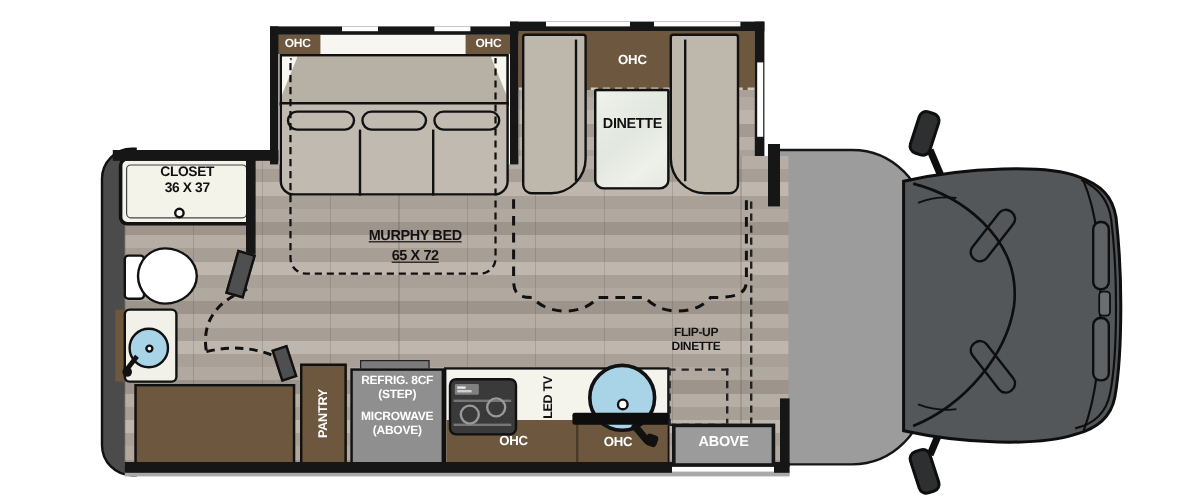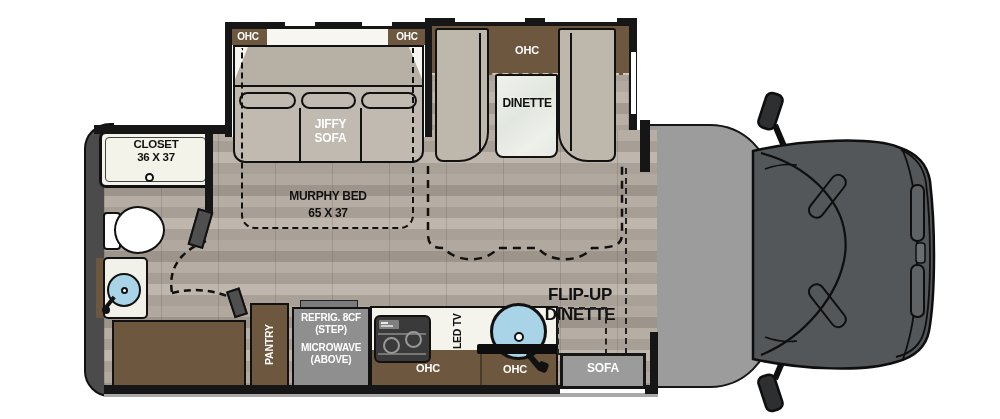--- a/index.html
+++ b/index.html
@@ -121,54 +121,50 @@
   </div>
 
   <div class="lbl vtext" style="left:448px;top:303px;width:18px;height:56px;font-size:10.5px;">LED TV</div>
   <div class="abs" style="left:490px;top:303px;width:57px;height:57px;background:var(--sink_blue,#a9d3e6);border:3px solid #111;border-radius:50%;box-sizing:border-box;">
     <div class="abs" style="left:21px;top:26px;width:10px;height:10px;background:#fff;border:2.5px solid #111;border-radius:50%;box-sizing:border-box;"></div>
   </div>
   <div class="abs" style="left:477px;top:344px;width:81px;height:10px;background:#0d0d0d;border-radius:2px;"></div>
   <div class="abs" style="left:531px;top:351px;width:6px;height:20px;background:#111;transform:rotate(-40deg);border-radius:2px;"></div>
   <div class="abs" style="left:538px;top:362px;width:10px;height:10px;background:#111;border-radius:3px;transform:rotate(20deg);"></div>
 
-  <div class="lbl" style="left:540px;top:285px;width:80px;font-size:17px;">
+  <div class="lbl" style="left:540px;top:272px;width:80px;font-size:10px;">
     <div>FLIP-UP</div>
       <div>DINETTE</div>
   </div>
   <div class="abs" style="left:557px;top:307px;width:50px;height:48px;border:2px dashed #222;box-sizing:border-box;"></div>
 
   <div class="abs" style="left:560px;top:353px;width:86px;height:36px;background:#9b9b9b;border:3px solid #161616;box-sizing:border-box;"></div>
-  <div class="lblw" style="left:560px;top:362px;width:86px;font-size:12px;">SOFA</div>
+  <div class="lblw" style="left:560px;top:362px;width:86px;font-size:12px;">ABOVE</div>
 
   <div class="abs brown" style="left:229px;top:29px;width:38px;height:16px;"></div>
   <div class="lblw" style="left:229px;top:31px;width:38px;font-size:10px;">OHC</div>
   <div class="abs brown" style="left:388px;top:29px;width:38px;height:16px;"></div>
   <div class="lblw" style="left:388px;top:31px;width:38px;font-size:10px;">OHC</div>
 
   <div class="abs outline" style="left:233px;top:45px;width:191px;height:43px;background:var(--tan_dark,#b7b0a5);"></div>
   <div class="abs" style="left:235px;top:47px;width:13px;height:32px;background:#f7f6f0;clip-path:polygon(0 0,100% 0,0 100%);"></div>
   <div class="abs" style="left:409px;top:47px;width:13px;height:32px;background:#f7f6f0;clip-path:polygon(0 0,100% 0,100% 100%);"></div>
 
   <div class="abs tan outline" style="left:233px;top:85px;width:191px;height:78px;border-radius:0 0 12px 12px;">
     <div class="abs" style="left:64px;top:21px;width:0;height:55px;border-left:2px solid #111;"></div>
     <div class="abs" style="left:125px;top:21px;width:0;height:55px;border-left:2px solid #111;"></div>
   </div>
   <div class="abs tan outline" style="left:239px;top:92px;width:57px;height:17px;border-radius:9px;"></div>
   <div class="abs tan outline" style="left:301px;top:92px;width:55px;height:17px;border-radius:9px;"></div>
   <div class="abs tan outline" style="left:361px;top:92px;width:56px;height:17px;border-radius:9px;"></div>
-  <div class="lblw" style="left:288px;top:118px;width:85px;font-size:12px;">
-    <div>JIFFY</div>
-      <div>SOFA</div>
-  </div>
 
   <div class="abs" style="left:241px;top:48px;width:173px;height:181px;border:2.5px dashed #111;border-top:none;border-radius:0 0 14px 14px;box-sizing:border-box;"></div>
-  <div class="lbl" style="left:258px;top:188px;width:140px;font-size:12px;line-height:1.4;">
+  <div class="lbl" style="left:276px;top:188px;width:140px;font-size:12px;line-height:1.4;text-decoration:underline;">
     <div>MURPHY BED</div>
-      <div>65 X 37</div>
+      <div>65 X 72</div>
   </div>
 
   <div class="abs brown" style="left:432px;top:26px;width:197px;height:49px;border-bottom:2px dashed #cfc6b8;box-sizing:border-box;"></div>
   <div class="lblw" style="left:497px;top:44px;width:60px;font-size:11px;">OHC</div>
 
   <div class="abs outline" style="left:435px;top:28px;width:54px;height:134px;background:#beb7ab;border-radius:3px 3px 30px 8px;">
     <div class="abs" style="left:42px;top:3px;width:0;height:118px;border-left:2px solid #111;"></div>
   </div>
   <div class="abs outline" style="left:558px;top:28px;width:58px;height:134px;background:#beb7ab;border-radius:3px 3px 8px 30px;">
     <div class="abs" style="left:10px;top:3px;width:0;height:118px;border-left:2px solid #111;"></div>

